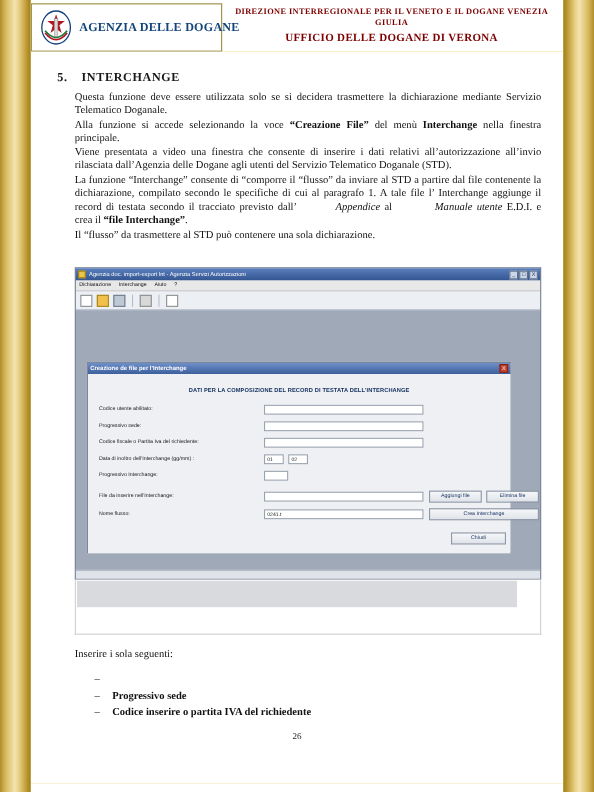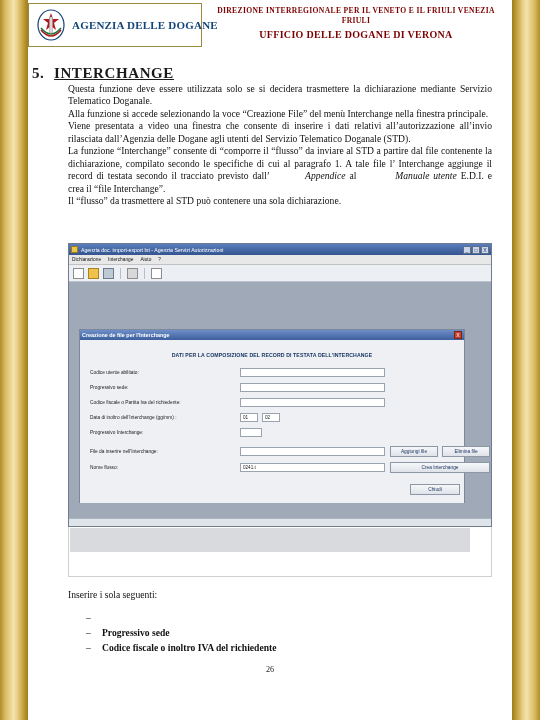--- a/index.html
+++ b/index.html
@@ -109,45 +109,44 @@
   
   .content {
     position: absolute;
     left: 28px; top: 47px;
     width: 484px; height: 665px;
     background: #ffffff;
     box-sizing: border-box;
   }
   .section-head {
     position: absolute;
-    left: 4px; top: 18px;
-    font-size: 15px;
+    left: 24px; top: 18px;
+    font-size: 11px;
     font-weight: bold;
     letter-spacing: 0.6px;
     color: #1a1a1a;
     font-family: "Liberation Serif", serif;
-    text-decoration: underline;
   }
   .section-head .num {
     display: inline-block;
     width: 22px;
   }
   .para {
     position: absolute;
     left: 40px;
     top: 36px;
     width: 424px;
     font-size: 9.6px;
     line-height: 1.30;
     color: #111111;
     text-align: justify;
     font-family: "Liberation Serif", serif;
   }
   .para i { font-style: italic; margin-left: 35px; }
-  .para b { font-weight: normal; }
+  .para b { font-weight: bold; }
 
   
   .shot {
     position: absolute;
     left: 40px;
     top: 196px;
     width: 424px;
     height: 334px;
     background: #ffffff;
     border: 0;
@@ -407,21 +406,21 @@
         <path d="M6 22 Q16 34 26 22" fill="none" stroke="#b01722" stroke-width="1.6"></path>
         <rect x="14.4" y="9" width="3.2" height="16" fill="#d8d8d8" stroke="#8a8a8a" stroke-width="0.4"></rect>
       </svg>
     </div>
     <div class="logo-text">
       <div class="l1">AGENZIA DELLE DOGANE</div>
     </div>
   </div>
 
   <div class="header-title">
-    <div class="ht1">DIREZIONE INTERREGIONALE PER IL VENETO E IL FRIULI VENEZIA FRIULI</div>
+    <div class="ht1">DIREZIONE INTERREGIONALE PER IL VENETO E IL DOGANE VENEZIA GIULIA</div>
     <div class="ht2">UFFICIO DELLE DOGANE DI VERONA</div>
   </div>
 
   <div class="content">
 
     <div class="section-head">
       <span class="num">5.</span><span>INTERCHANGE</span>
     </div>
 
     <div class="para">Questa funzione deve essere utilizzata solo se si decidera trasmettere la dichiarazione mediante Servizio Telematico Doganale.<br>Alla funzione si accede selezionando la voce <b>“Creazione File”</b> del  menù <b>Interchange</b> nella finestra principale.<br>Viene presentata a video una finestra che consente di inserire i dati relativi all’autorizzazione all’invio rilasciata dall’Agenzia delle Dogane agli utenti del Servizio Telematico Doganale (STD).<br>La funzione “Interchange” consente di “comporre il “flusso” da inviare al STD a partire dal file contenente la dichiarazione, compilato secondo le specifiche di cui al paragrafo 1. A tale file l’ Interchange aggiunge  il  record  di  testata  secondo  il  tracciato  previsto  dall’<i>Appendice</i>  al <i>Manuale utente</i> E.D.I. e crea il <b>“file Interchange”</b>.<br>Il “flusso” da trasmettere al  STD può contenere una sola dichiarazione.</div>
@@ -511,20 +510,20 @@
     <div class="bullets">
       <div class="bl">
         <span class="dash">–</span>
       </div>
       <div class="bl">
         <span class="dash">–</span>
         <span>Progressivo sede</span>
       </div>
       <div class="bl">
         <span class="dash">–</span>
-        <span>Codice fiscale o inoltro IVA del richiedente</span>
+        <span>Codice inserire o partita IVA del richiedente</span>
       </div>
     </div>
 
     <div class="pagenum">26</div>
 
   </div>
 </div>
 
 </body></html>

